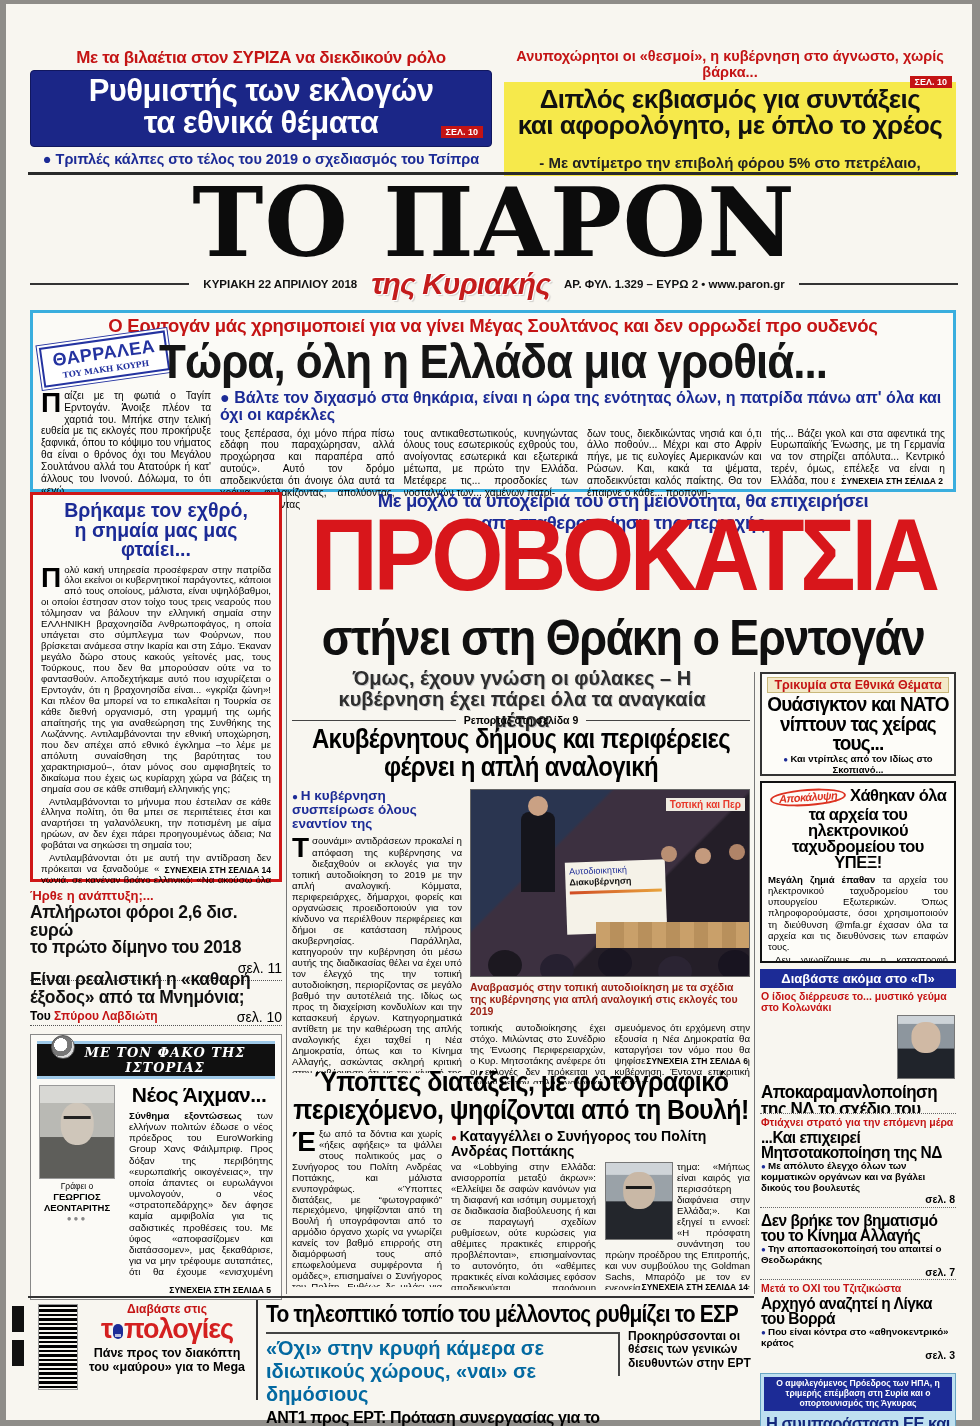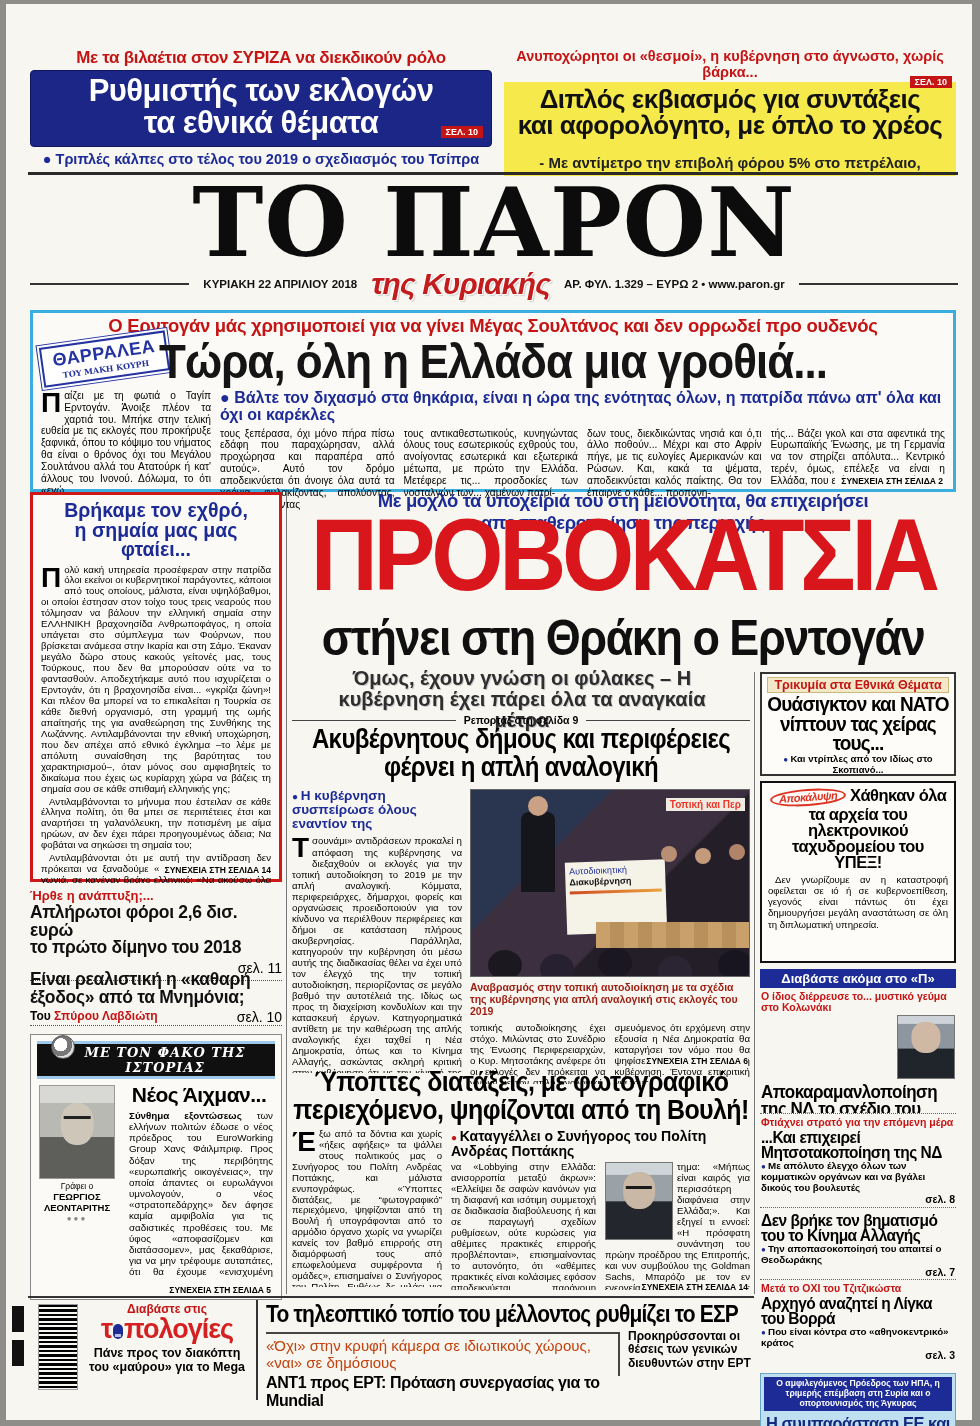--- a/index.html
+++ b/index.html
@@ -176,21 +176,21 @@
   .barcode{position:absolute;left:10px;top:4px;width:38px;height:84px;background:repeating-linear-gradient(180deg,#000 0 2px,#f8f6f0 2px 4px,#000 4px 7px,#f8f6f0 7px 9px);border:1px solid #999;}
   .typ{position:absolute;left:58px;top:2px;width:162px;text-align:center;}
   .typ-k{color:#c41414;font-size:12px;font-weight:bold;}
   .typ-t{color:#d42020;font-size:27px;font-weight:bold;letter-spacing:-1px;line-height:1.0;}
   .mic{display:inline-block;width:10px;height:15px;background:#1c2b96;border-radius:5px;position:relative;margin:0 1px;vertical-align:-1px;}
   .mic::after{content:"";position:absolute;left:2px;right:2px;bottom:2px;height:3px;background:#fff;opacity:.7;}
   .typ-sub{font-size:12.5px;font-weight:bold;line-height:1.1;margin-top:4px;}
   .strip-vline{position:absolute;left:228px;top:0;width:2px;height:100px;background:#333;}
   .esr{position:absolute;left:238px;top:0;width:488px;}
   .esr-h{font-size:21px;font-weight:900;letter-spacing:-0.8px;white-space:nowrap;transform:scaleY(1.15);transform-origin:left top;}
-  .esr-red{color:#c2410c;font-size:15px;font-weight:normal;margin-top:8px;border-top:2px solid #444;padding-top:3px;width:352px;}
+  .esr-red{color:#0369a1;font-size:20px;font-weight:bold;margin-top:8px;border-top:2px solid #444;padding-top:3px;width:352px;}
   .esr-row{display:flex;margin-top:3px;}
   .esr-black{font-size:16px;font-weight:bold;width:352px;letter-spacing:-0.4px;}
   .esr-div{width:2px;background:#444;margin:0 6px 0 0;height:44px;position:absolute;left:352px;top:32px;}
   .ert{position:absolute;left:362px;top:30px;width:124px;font-size:12px;font-weight:bold;line-height:1.12;}
 </style>
 </head>
 <body>
 
 <div class="paper">
 
@@ -363,20 +363,21 @@
   <div class="abs sidebar">
     <div class="sb-box1">
       <div class="sb1-k">Τρικυμία στα Εθνικά Θέματα</div>
       <div class="sb1-h">Ουάσιγκτον και ΝΑΤΟ νίπτουν τας χείρας τους...</div>
       <div class="sb-bullet">Και ντρίπλες από τον Ιδίως στο Σκοπιανό...</div>
       <div class="sb-page">σελ. 9</div>
     </div>
     <div class="sb-box2">
       <div class="sb2-h"><span class="apok">Αποκάλυψη</span> <span class="inl">Χάθηκαν όλα τα αρχεία του ηλεκτρονικού ταχυδρομείου του ΥΠΕΞ!</span></div>
       <div class="sb2-body">
+        <p class="first"><span class="b">Μεγάλη ζημιά έπαθαν</span><span> τα αρχεία του ηλεκτρονικού ταχυδρομείου του υπουργείου Εξωτερικών. Όπως πληροφορούμαστε, όσοι χρησιμοποιούν τη διεύθυνση @mfa.gr έχασαν όλα τα αρχεία και τις διευθύνσεις των επαφών τους.</span></p>
         <p>Δεν γνωρίζουμε αν η καταστροφή οφείλεται σε ιό ή σε κυβερνοεπίθεση, γεγονός είναι πάντως ότι έχει δημιουργήσει μεγάλη αναστάτωση σε όλη τη διπλωματική υπηρεσία.</p>
       </div>
     </div>
     <div class="readmore">Διαβάστε ακόμα στο «Π»</div>
     <div class="sb-item" style="height:118px;overflow:hidden;">
       <div class="sb-ik">Ο ίδιος διέρρευσε το... μυστικό γεύμα στο Κολωνάκι</div>
       <span class="mits"></span>
       <div class="sb-ih">Αποκαραμανλοποίηση της ΝΔ το σχέδιο του Μητσοτάκη...</div>
 
     </div>

